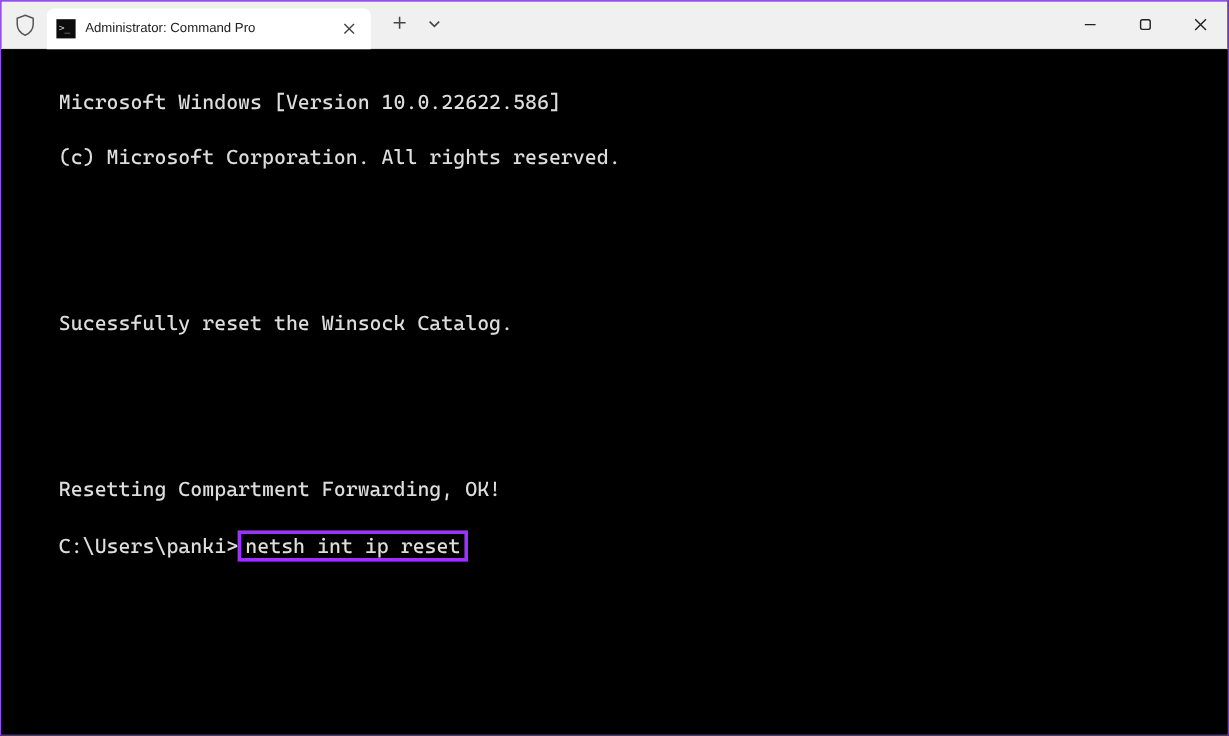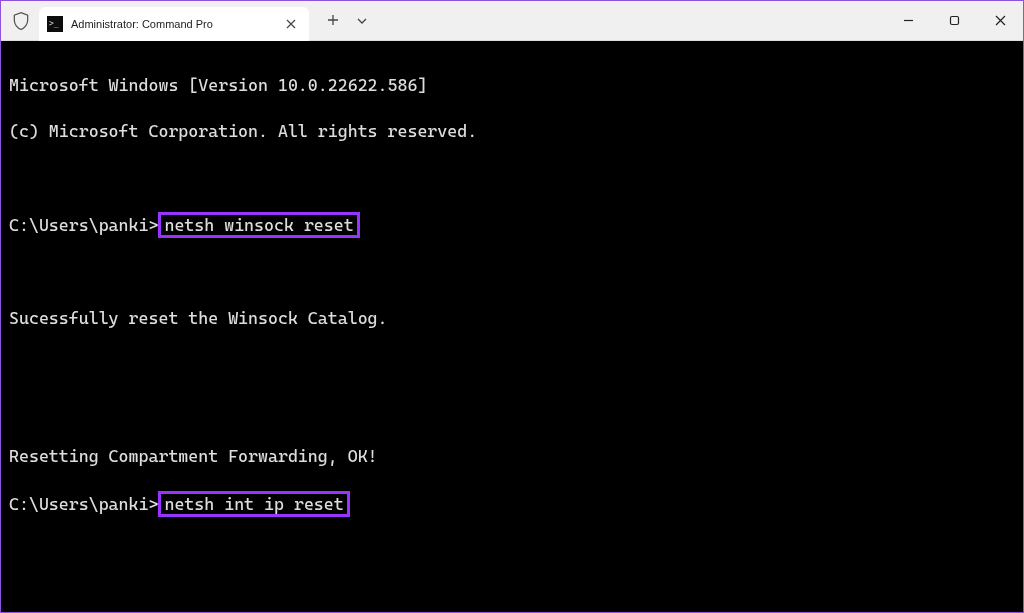--- a/index.html
+++ b/index.html
@@ -94,21 +94,21 @@
     }
     .terminal {
       background: #000;
       color: #ddd;
       font-size: 17px;
       line-height: 23px;
       padding: 10px 8px;
       font-family: 'Cascadia Mono', 'Consolas', monospace;
       white-space: pre;
     }
-    .line { white-space: pre; }
+    .line { white-space: pre; margin-left: 40px; }
     .hl {
       border: 3px solid #9933ff;
       padding: 0 3px;
       display: inline-block;
       line-height: 20px;
     }
   </style>
 </head>
 <body>
 
@@ -155,21 +155,20 @@
           <path d="M1 1 L10 10 M10 1 L1 10" stroke="#222" stroke-width="1.2"></path>
         </svg>
     </div>
   </div>
 </div>
 
 <div class="terminal">
 <div class="line">Microsoft Windows [Version 10.0.22622.586]</div>
 <div class="line">(c) Microsoft Corporation. All rights reserved.</div>
 <div class="line">&nbsp;</div>
-<div class="line"><span>C:\Users\panki&gt;</span><span class="hl">netsh winsock reset</span></div>
 <div class="line">&nbsp;</div>
 <div class="line">Sucessfully reset the Winsock Catalog.</div>
 <div class="line">&nbsp;</div>
 <div class="line">&nbsp;</div>
 <div class="line">Resetting Compartment Forwarding, OK!</div>
 <div class="line"><span>C:\Users\panki&gt;</span><span class="hl">netsh int ip reset</span></div>
 
 
 
 

